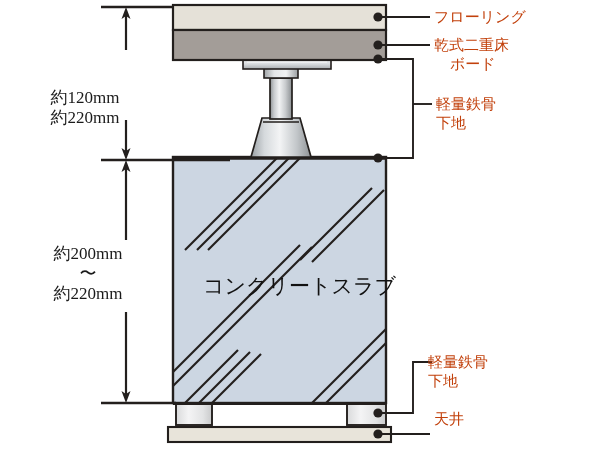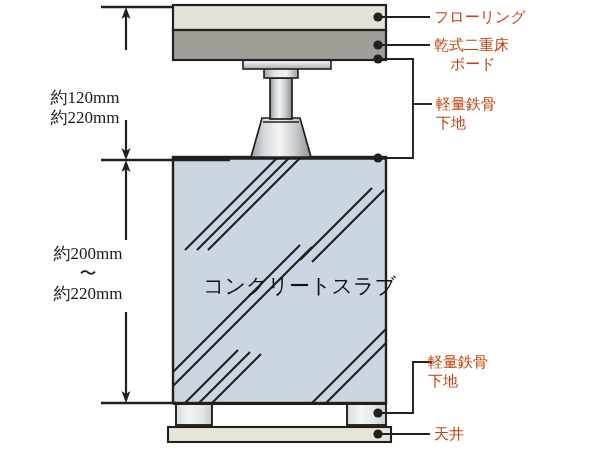--- a/index.html
+++ b/index.html
@@ -226,17 +226,17 @@
   <div class="lbl" style="left:436px; top:95px;">
     <div>軽量鉄骨</div>
     <div>下地</div>
   </div>
 
   <div class="lbl" style="left:428px; top:353px;">
     <div>軽量鉄骨</div>
     <div>下地</div>
   </div>
 
-  <div class="lbl" style="left:434px; top:425px;">
+  <div class="lbl" style="left:434px; top:410px;">
     <div>天井</div>
   </div>
 
 </div>
 
 </body></html>

